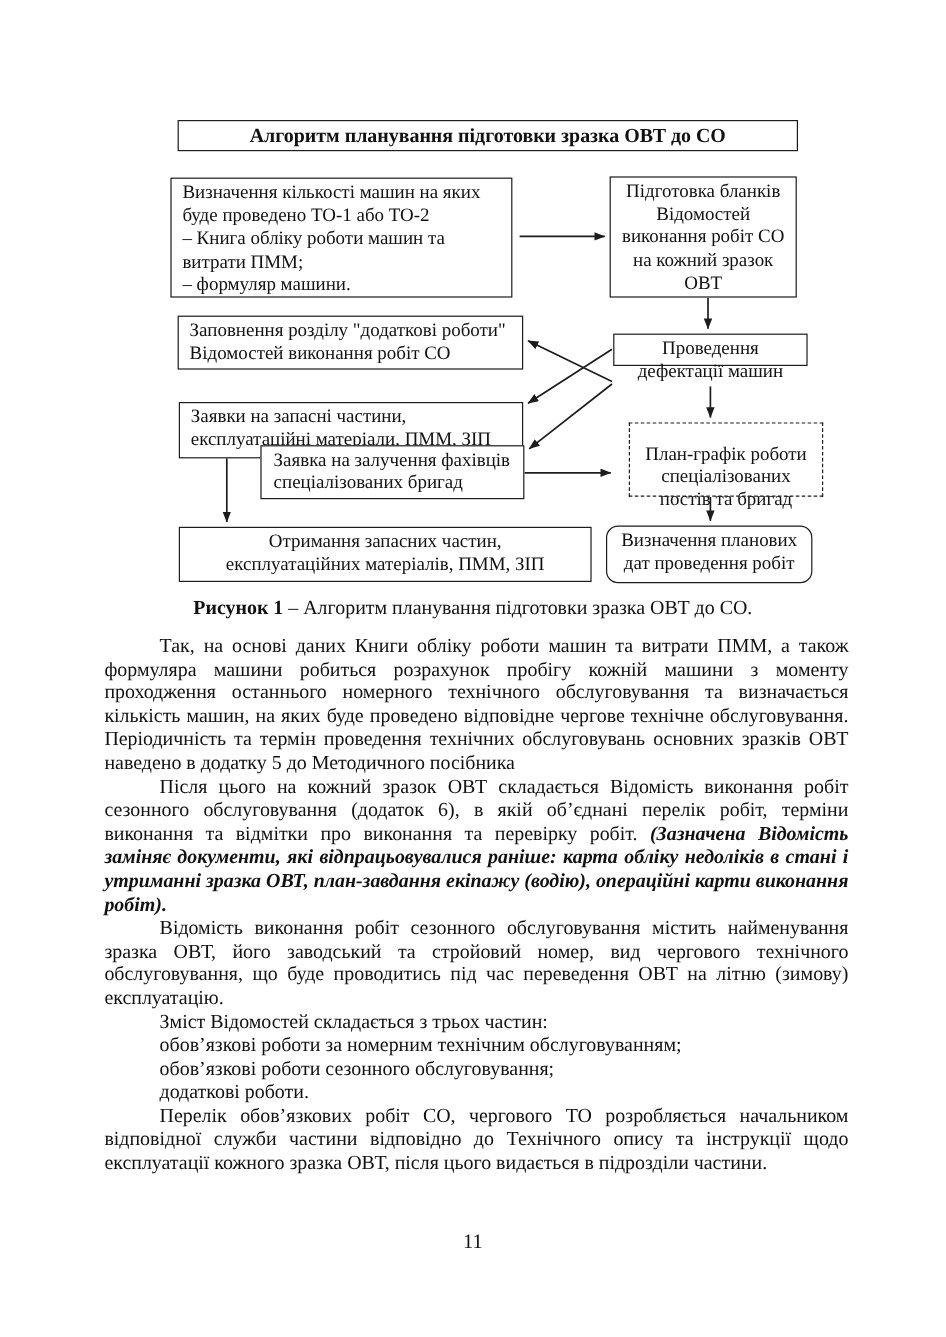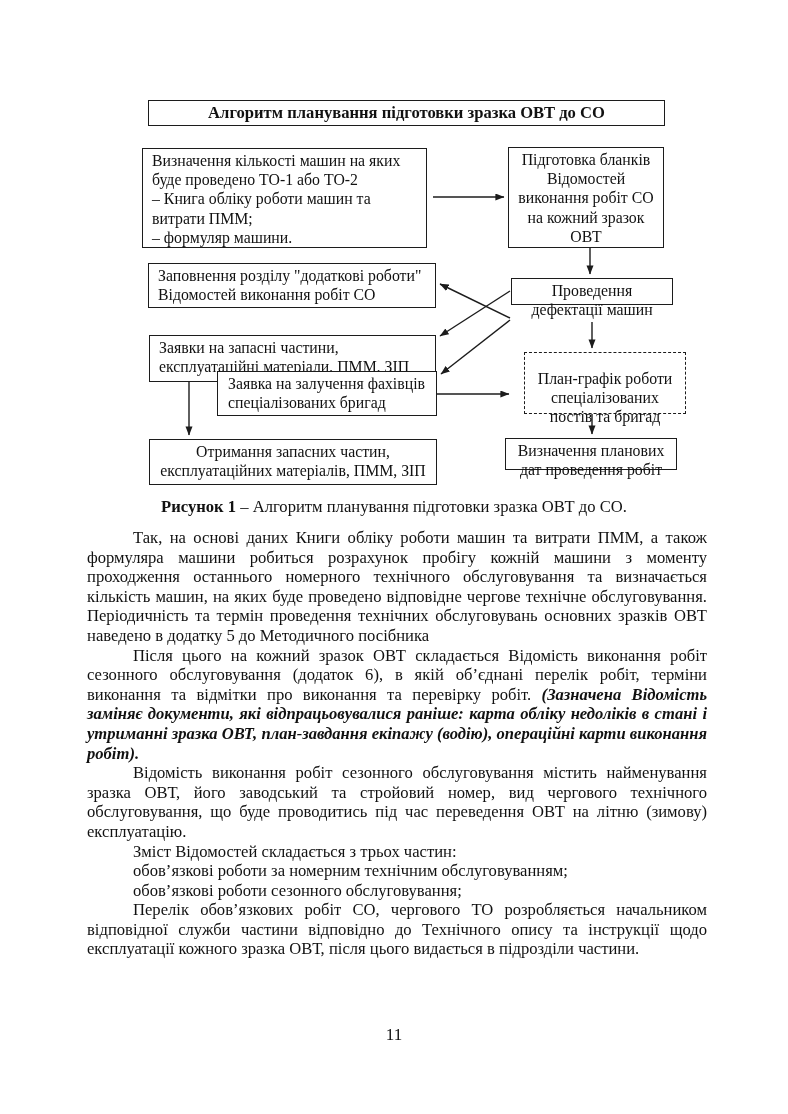--- a/index.html
+++ b/index.html
@@ -28,22 +28,22 @@
     left:148px;top:100px;width:517px;height:26px;
     font-weight:bold;text-align:center;font-size:16.6px;line-height:24px;
   }
   #box-a{left:142px;top:148px;width:285px;height:100px;padding:2px 9px;}
   #box-b{left:508px;top:147px;width:156px;height:101px;padding:2px 2px;}
   #box-c{left:148px;top:263px;width:288px;height:45px;padding:2px 9px;}
   #box-d{left:149px;top:316px;width:287px;height:47px;padding:2px 9px;margin-top:19px;}
   #box-e{left:217px;top:371px;width:220px;height:45px;padding:2px 10px;}
   #box-f{left:480px;top:278px;width:162px;height:27px;padding:2px 2px;margin-left:31px;}
   #box-g{left:524px;top:352px;width:162px;height:62px;padding:16px 2px;}
-  #box-h{left:149px;top:439px;width:288px;height:46px;padding:2px 6px;}
-  #box-i{left:505px;top:438px;width:172px;height:32px;padding:2px 2px;}
+  #box-h{left:149px;top:439px;width:344px;height:46px;padding:2px 6px;}
+  #box-i{left:505px;top:438px;width:172px;height:48px;padding:2px 2px;border-radius:10px;}
   #arrows{position:absolute;left:0;top:0;width:788px;height:520px;pointer-events:none;}
   #arrows line{stroke:#1c1c1c;stroke-width:1.4;}
   
   .caption{
     position:absolute;left:0;top:497px;width:788px;
     text-align:center;font-size:16.6px;line-height:20px;
   }
   .caption .cap-label{font-weight:bold;}
   
   .textblock{
@@ -124,18 +124,19 @@
     </div>
   </div>
 
   <div class="textblock">
     <p>Так, на основі даних Книги обліку роботи машин та витрати ПММ, а також формуляра машини робиться розрахунок пробігу кожній машини з моменту проходження останнього номерного технічного обслуговування та визначається кількість машин, на яких буде проведено відповідне чергове технічне обслуговування. Періодичність та термін проведення технічних обслуговувань основних зразків ОВТ наведено в додатку 5 до Методичного посібника</p>
     <p><span>Після цього на кожний зразок ОВТ складається Відомість виконання робіт сезонного обслуговування (додаток 6), в якій об’єднані перелік робіт, терміни виконання та відмітки про виконання та перевірку робіт. </span><span class="ital">(Зазначена Відомість заміняє документи, які відпрацьовувалися раніше: карта обліку недоліків в стані і утриманні зразка ОВТ, план-завдання екіпажу (водію), операційні карти виконання робіт).</span></p>
     <p>Відомість виконання робіт сезонного обслуговування містить найменування зразка ОВТ, його заводський та стройовий номер, вид чергового технічного обслуговування, що буде проводитись під час переведення ОВТ на літню (зимову) експлуатацію.</p>
     <p class="loose">Зміст Відомостей складається з трьох частин:</p>
     <p class="loose">обов’язкові роботи за номерним технічним обслуговуванням;</p>
     <p class="loose">обов’язкові роботи сезонного обслуговування;</p>
+    <p class="loose">додаткові роботи.</p>
     <p>Перелік обов’язкових робіт СО, чергового ТО розробляється начальником відповідної служби частини відповідно до Технічного опису та інструкції щодо експлуатації кожного зразка ОВТ, після цього видається в підрозділи частини.</p>
   </div>
 
   <div class="pagenum">11</div>
 
 </div>
 
 </body></html>

